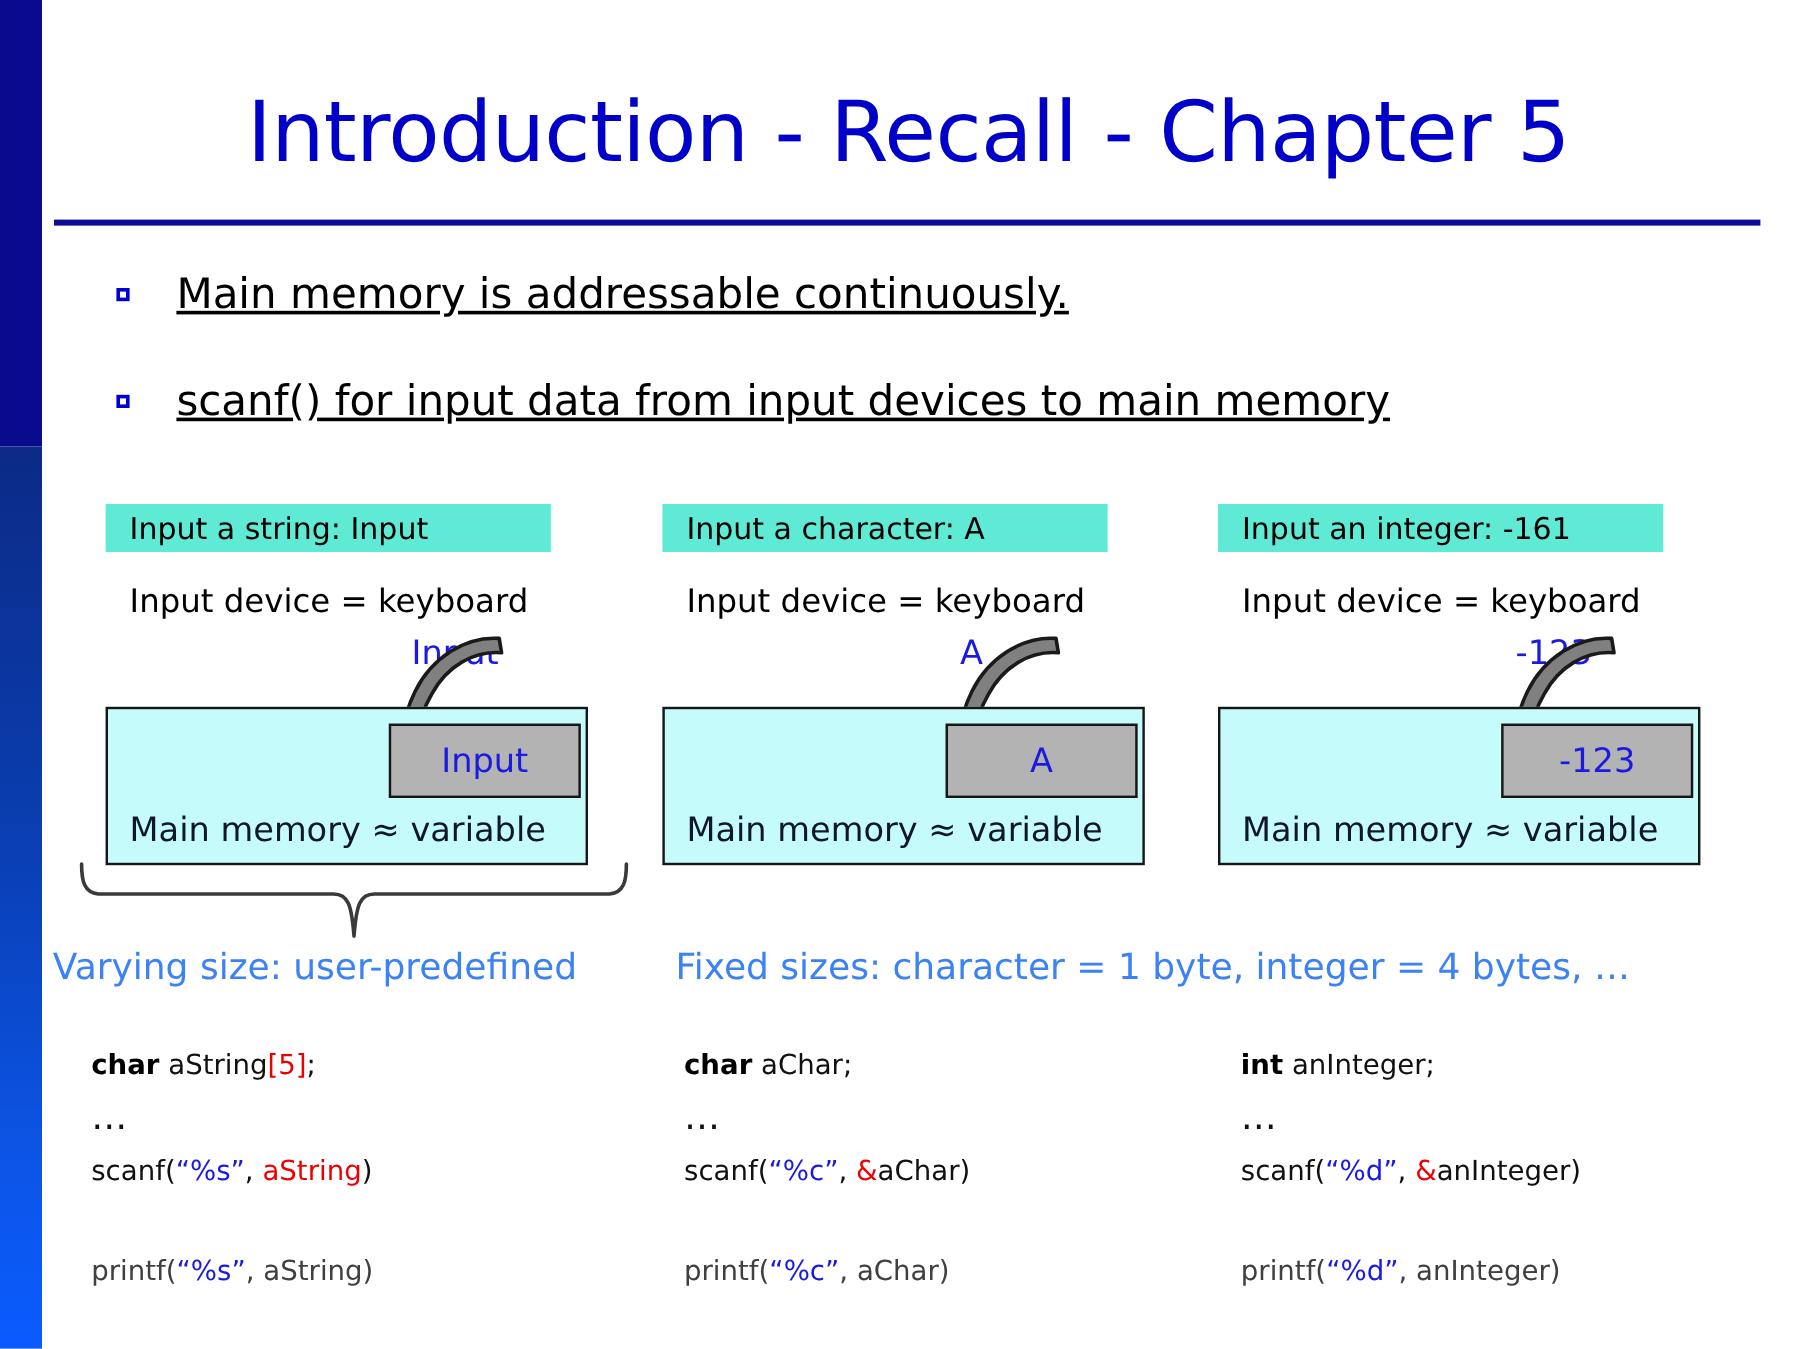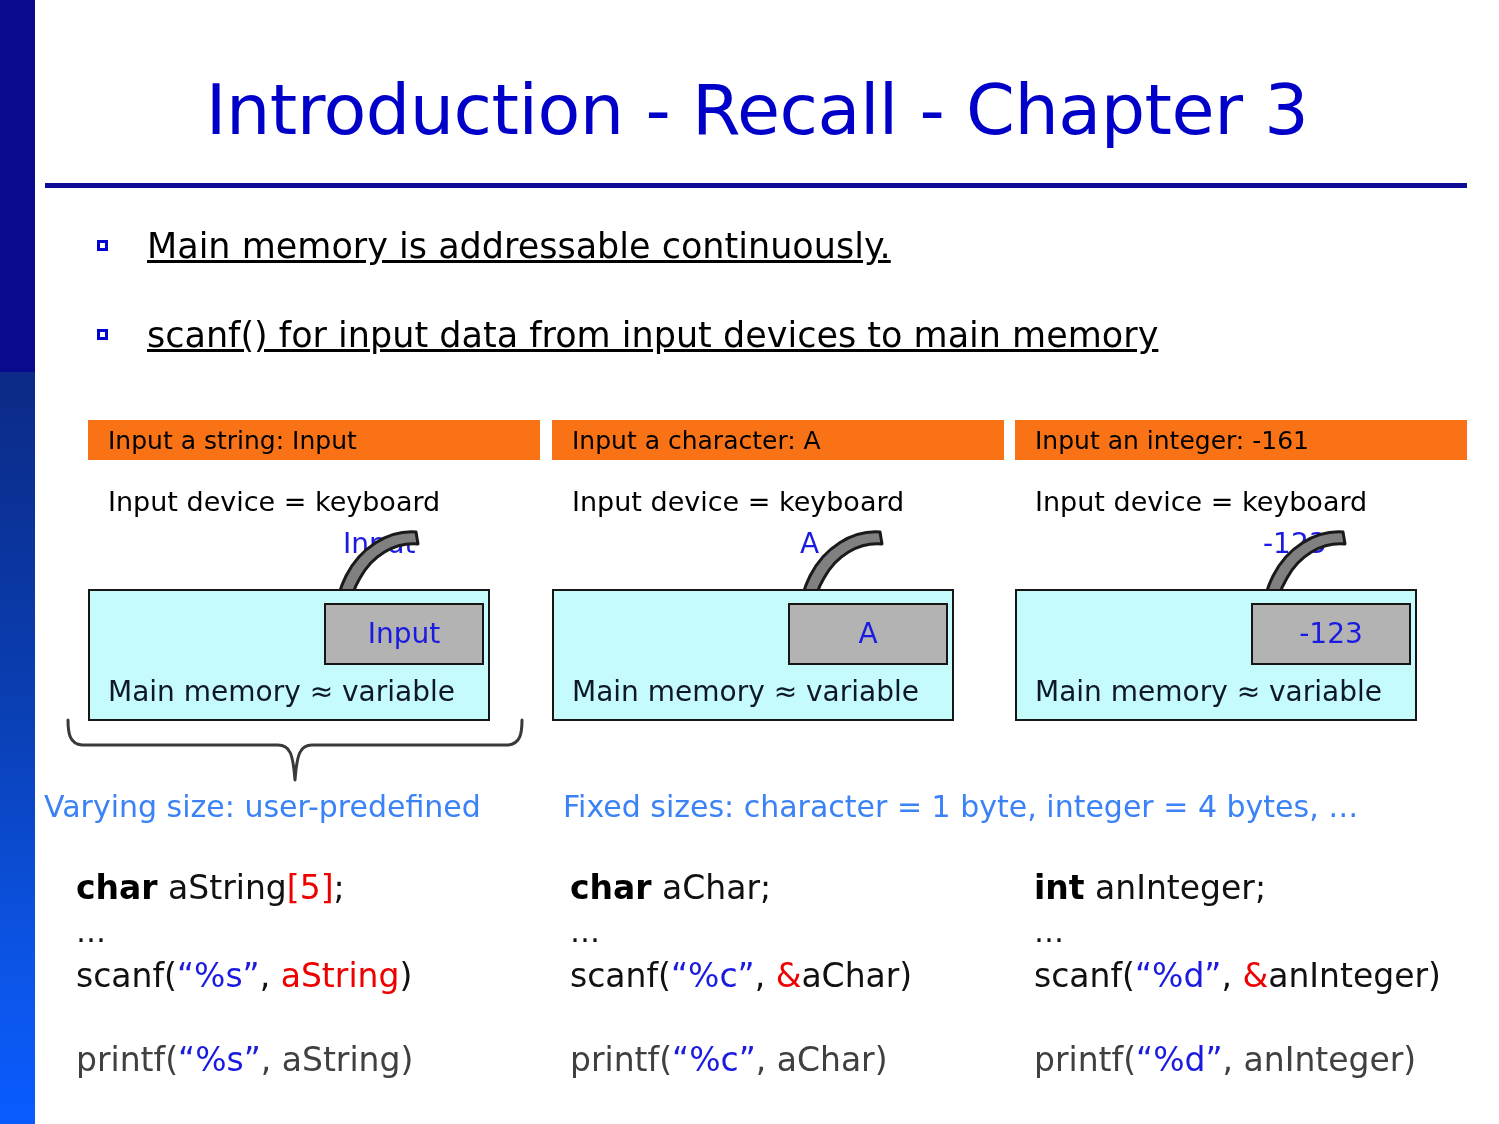--- a/index.html
+++ b/index.html
@@ -76,22 +76,22 @@
   #bullet-1 { top: 313px; }
 
   
   .panel { position: absolute; top: 420px; width: 402px; }
   #panel-0 { left: 88px; }
   #panel-1 { left: 552px; }
   #panel-2 { left: 1015px; }
 
   .console-bar {
     position: relative;
-    width: 452px; height: 40px;
-    background: #f97316;
+    width: 371px; height: 40px;
+    background: #5eead4;
     box-sizing: border-box;
   }
   .console-bar span {
     position: absolute;
     left: 20px; top: 7px;
     font-size: 25px;
     line-height: 28px;
     color: #000;
     white-space: nowrap;
   }
@@ -175,39 +175,39 @@
   #caption-0 { left: 44px; top: 789px; }
   #caption-1 { left: 563px; top: 789px; }
 
   
   .code-col { position: absolute; white-space: nowrap; }
   #code-0 { left: 76px;  top: 866px; }
   #code-1 { left: 570px; top: 866px; }
   #code-2 { left: 1034px; top: 866px; }
 
   .code-line {
-    font-size: 33px;
+    font-size: 23px;
     line-height: 44px;
     color: #111111;
     height: 44px;
   }
   .code-line.small-dots { font-size: 30px; }
   .code-line.gap { height: 40px; }
   .code-line.printf { color: #404040; }
   .kw { font-weight: bold; color: #000; }
   .red { color: #ee0000; }
   .blue { color: #1a1ae0; }
 </style>
 </head>
 <body>
 
 <div id="sidebar-top"></div>
 <div id="sidebar-bottom"></div>
 
-<div id="title">Introduction - Recall - Chapter 3</div>
+<div id="title">Introduction - Recall - Chapter 5</div>
 <div id="title-rule"></div>
 
 <div class="bullet-row" id="bullet-0">
   <span class="bullet-sq"></span>
   <span class="bullet-text">Main memory is addressable continuously.</span>
 </div>
 <div class="bullet-row" id="bullet-1">
   <span class="bullet-sq"></span>
   <span class="bullet-text">scanf() for input data from input devices to main memory</span>
 </div>

